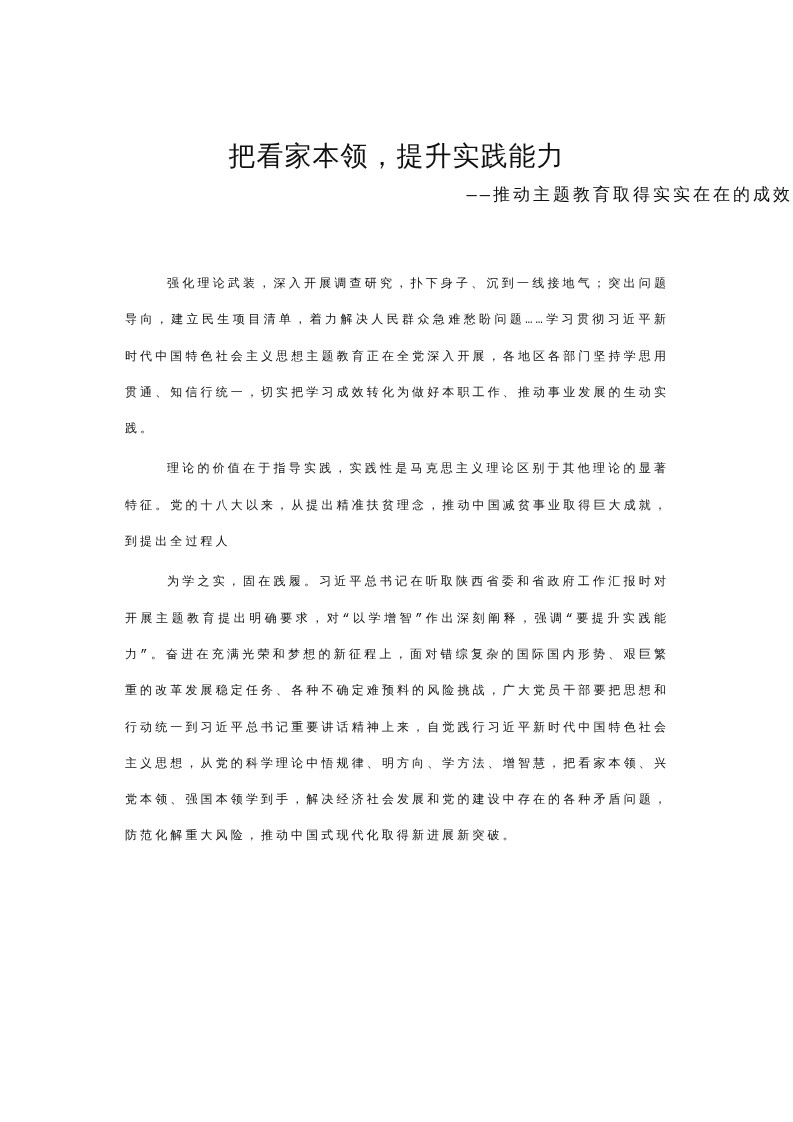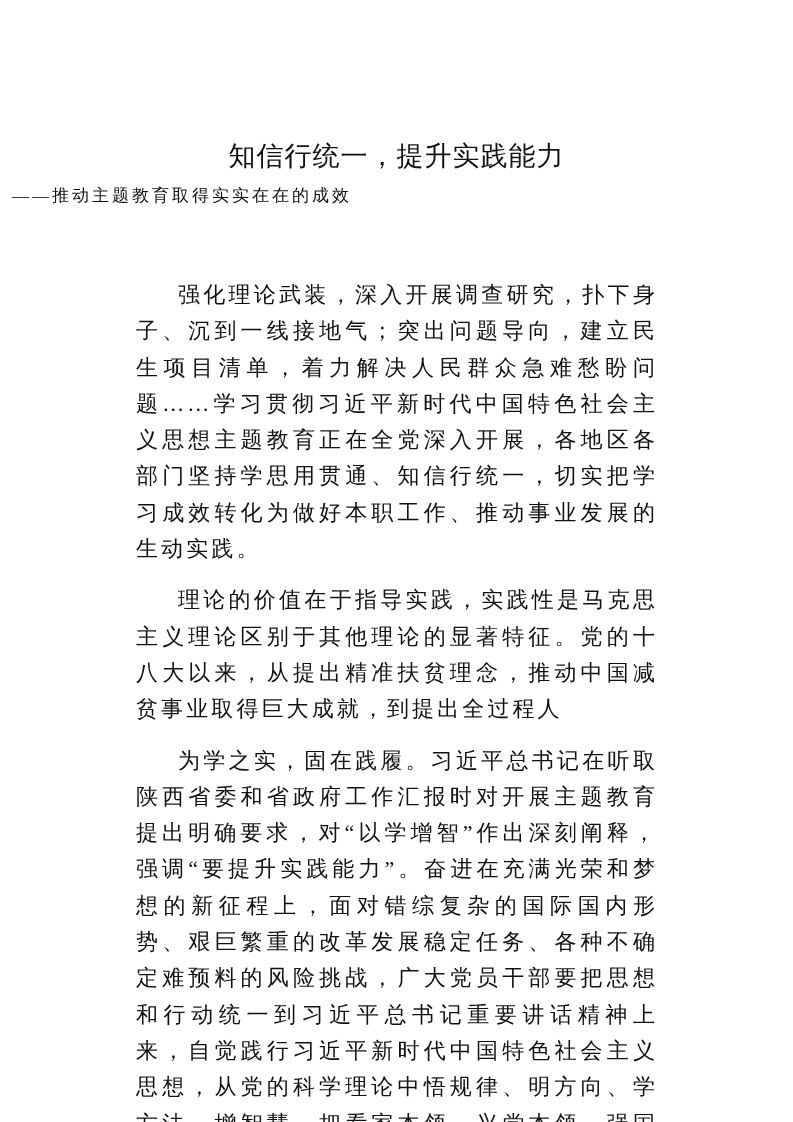--- a/index.html
+++ b/index.html
@@ -35,53 +35,53 @@
       color: #111111;
       font-family: "DejaVu Sans", sans-serif;
       margin: 0;
       font-weight: normal;
     }
     .subtitle {
       position: absolute;
       left: 0;
       width: 793px;
       top: 183px;
-      text-align: left;
+      text-align: right;
       font-size: 17px;
       line-height: 26px;
       letter-spacing: 3px;
       color: #111111;
-      font-family: Liberation Serif, serif;
+      font-family: Liberation Mono, monospace;
       padding-left: 12px;
       box-sizing: border-box;
       margin: 0;
       font-weight: normal;
     }
     .body {
       position: absolute;
       left: 121px;
       top: 262px;
       width: 552px;
     }
     .para {
-      margin: 15px;
-      font-size: 22px;
+      margin: 4px;
+      font-size: 12px;
       line-height: 36.3px;
       letter-spacing: 3.1px;
       text-indent: 42px;
       text-align: justify;
       color: #111111;
-      font-family: Liberation Serif, serif;
+      font-family: Liberation Mono, monospace;
     }
   </style>
 </head>
 <body>
 
 <div class="page">
-  <h1 class="title">知信行统一，提升实践能力</h1>
+  <h1 class="title">把看家本领，提升实践能力</h1>
   <h2 class="subtitle">——推动主题教育取得实实在在的成效</h2>
 
   <div class="body">
     <p class="para">强化理论武装，深入开展调查研究，扑下身子、沉到一线接地气；突出问题导向，建立民生项目清单，着力解决人民群众急难愁盼问题……学习贯彻习近平新时代中国特色社会主义思想主题教育正在全党深入开展，各地区各部门坚持学思用贯通、知信行统一，切实把学习成效转化为做好本职工作、推动事业发展的生动实践。</p>
     <p class="para">理论的价值在于指导实践，实践性是马克思主义理论区别于其他理论的显著特征。党的十八大以来，从提出精准扶贫理念，推动中国减贫事业取得巨大成就，到提出全过程人</p>
     <p class="para">为学之实，固在践履。习近平总书记在听取陕西省委和省政府工作汇报时对开展主题教育提出明确要求，对“以学增智”作出深刻阐释，强调“要提升实践能力”。奋进在充满光荣和梦想的新征程上，面对错综复杂的国际国内形势、艰巨繁重的改革发展稳定任务、各种不确定难预料的风险挑战，广大党员干部要把思想和行动统一到习近平总书记重要讲话精神上来，自觉践行习近平新时代中国特色社会主义思想，从党的科学理论中悟规律、明方向、学方法、增智慧，把看家本领、兴党本领、强国本领学到手，解决经济社会发展和党的建设中存在的各种矛盾问题，防范化解重大风险，推动中国式现代化取得新进展新突破。</p>
   </div>
 </div>
 
 </body></html>

